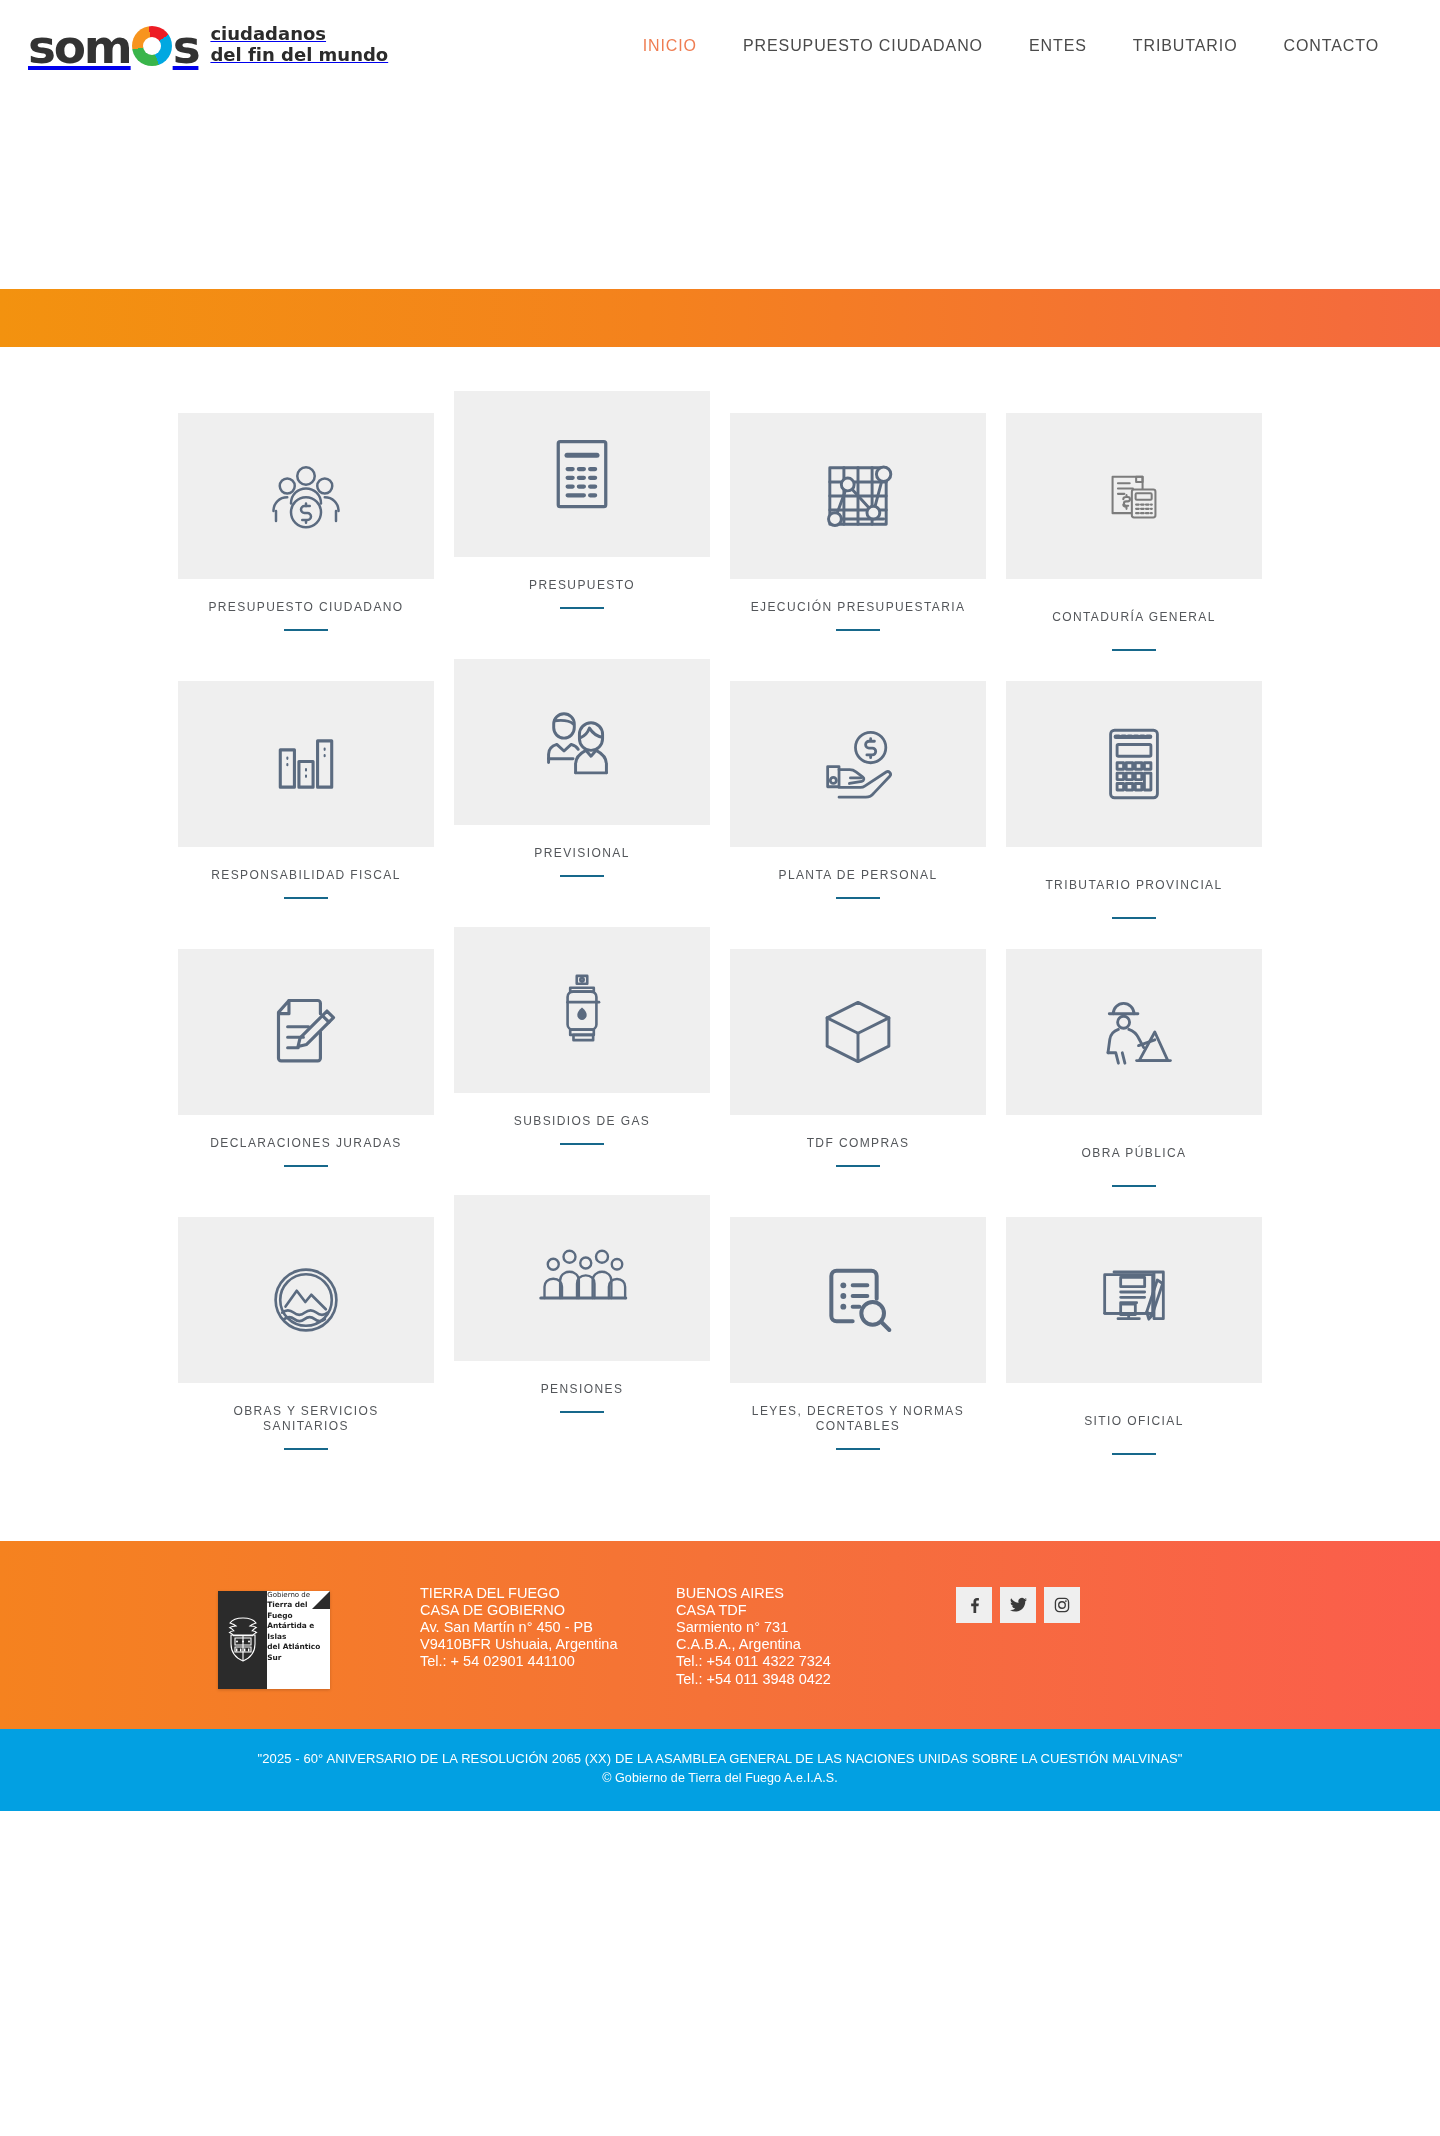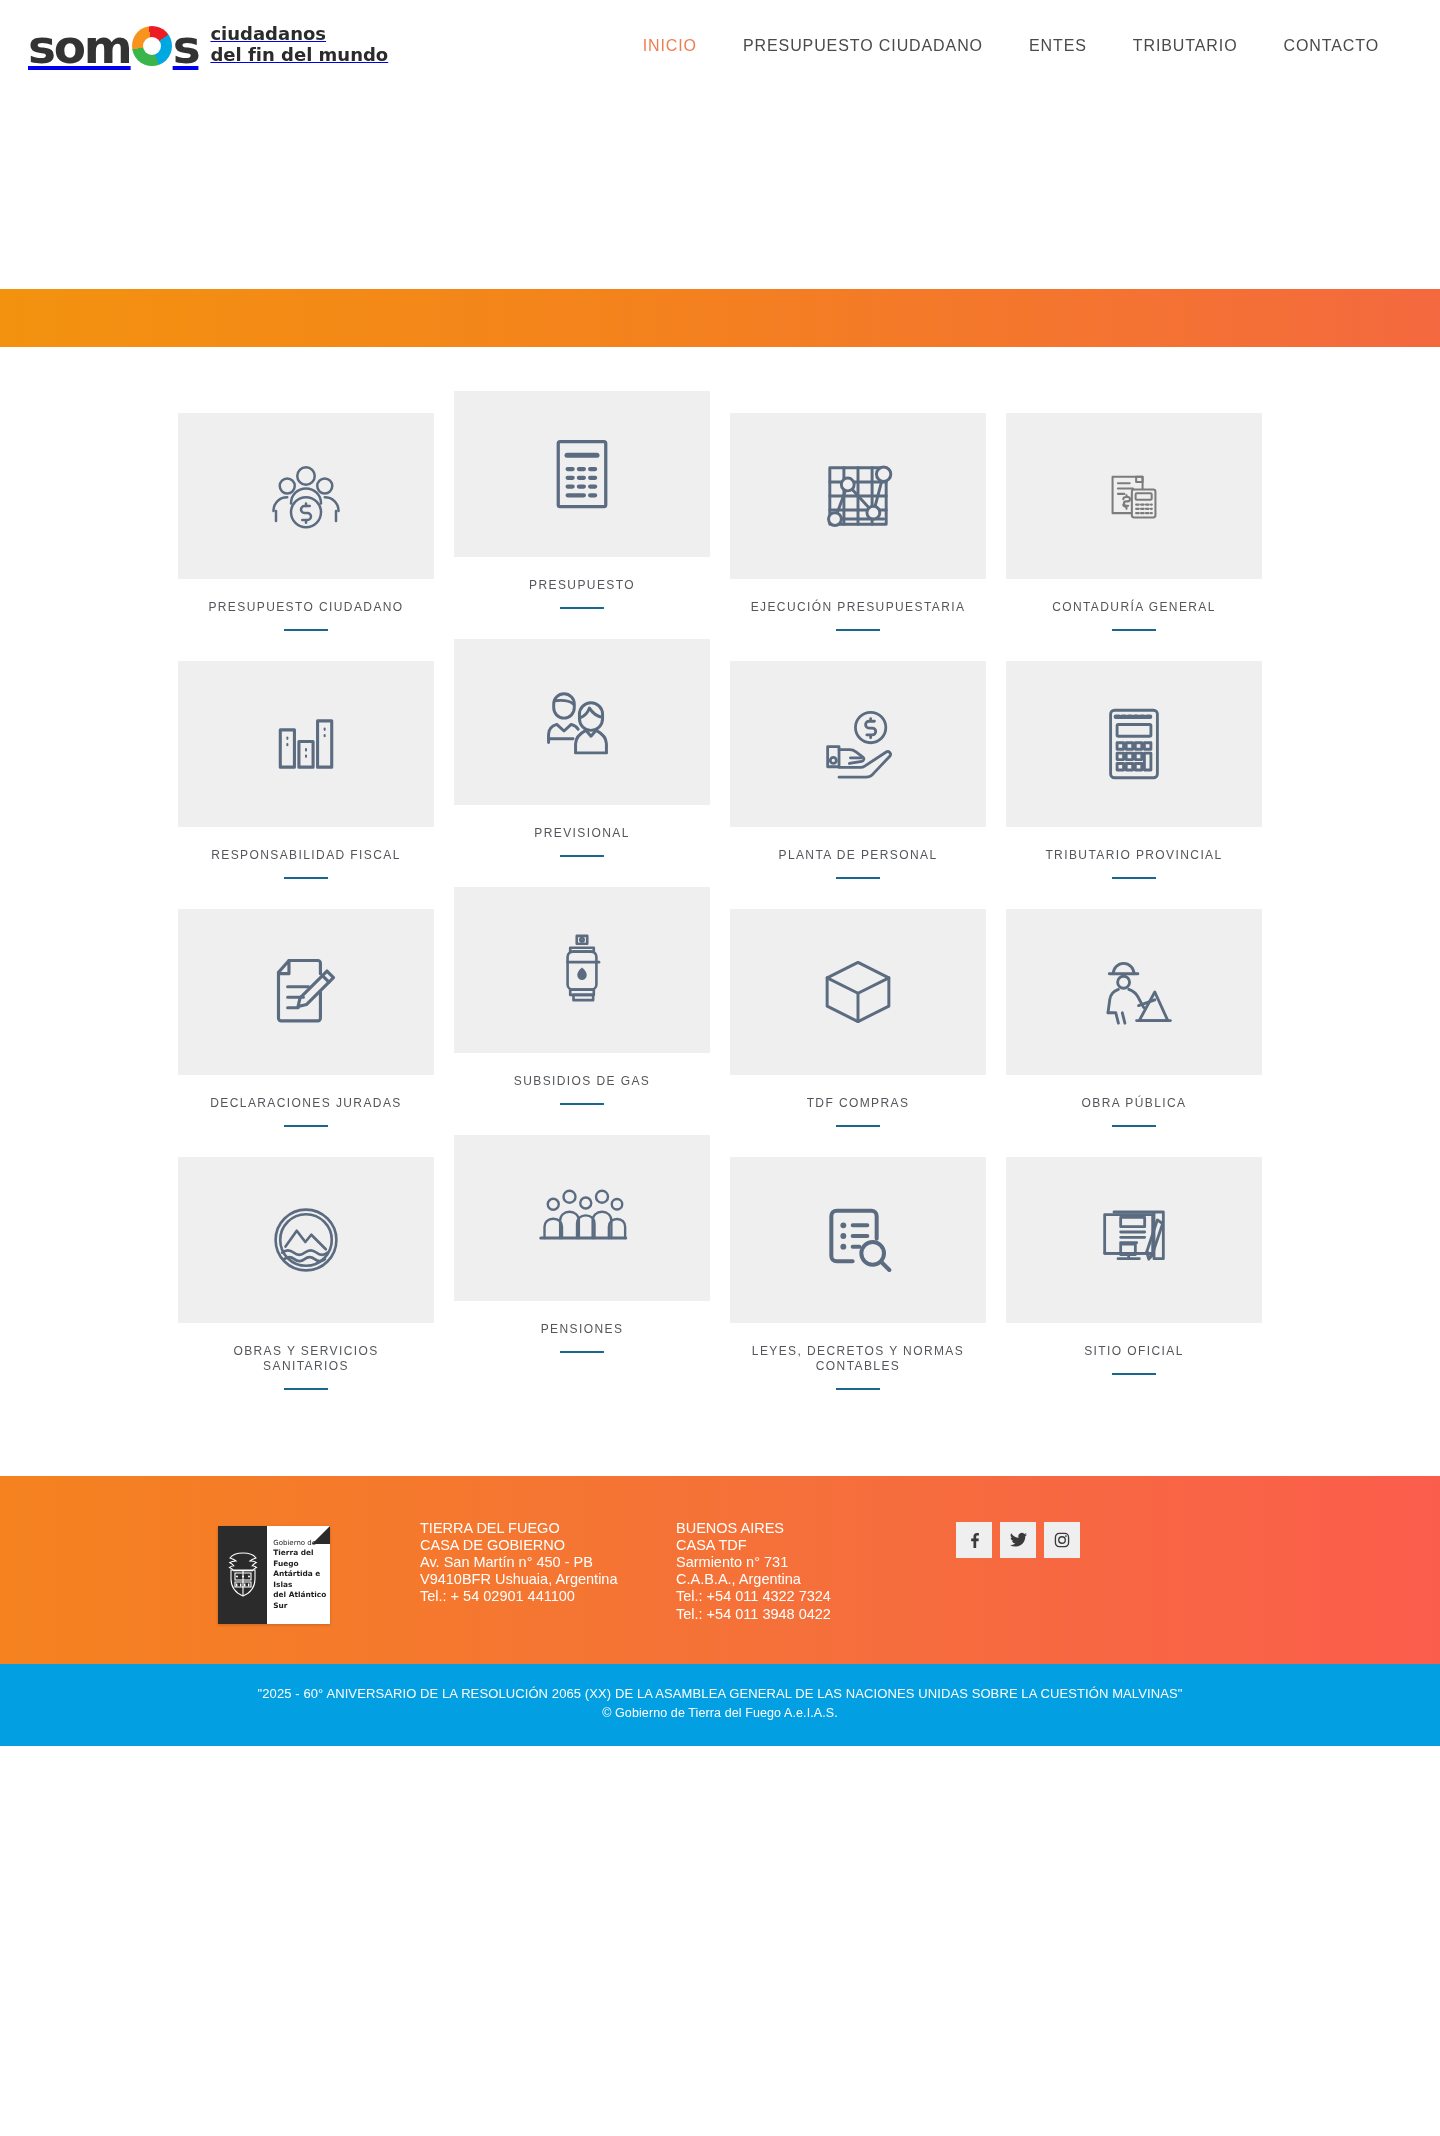--- a/index.html
+++ b/index.html
@@ -121,21 +121,21 @@
   }
   .tile .rule {
     margin-top: 14px;
     width: 44px;
     height: 2px;
     background: #17688b;
   }
 
   .grid > .tile:nth-child(4n+2) { position: relative; top: -22px; }
   .grid > .tile:nth-child(4n+3) { position: relative; top: 0px; }
-  .grid > .tile:nth-child(4n+4) { position: relative; top: 0px; }
+  .grid > .tile:nth-child(4n+4) { position: relative; top: 0px; gap: 10px; }
 
   
   .footer {
     background: linear-gradient(90deg, #f5821f 0%, #f5703a 55%, #fb5d4c 100%);
     padding: 44px 0 40px 0;
   }
   .footer-inner {
     width: 1100px;
     margin: 0 auto;
     display: flex;
@@ -154,22 +154,21 @@
     width: 44%;
     background: #2b2b2b;
     display: flex;
     align-items: center;
     justify-content: center;
   }
   .gov-right {
     width: 56%;
     background: #ffffff;
     display: flex;
-    align-items: center;
-    padding-left: 6px;
+    align-items: flex-start;
     position: relative;
   }
   .gov-right::before{
     content:"";
     position:absolute;
     top:0; right:0;
     border-width: 0 0 18px 18px;
     border-style: solid;
     border-color: transparent transparent #2b2b2b transparent;
     transform: rotate(0deg);

